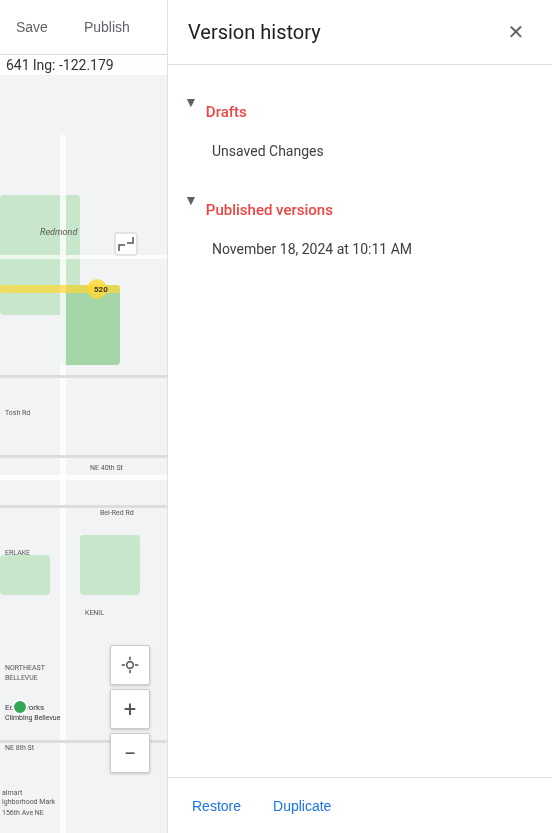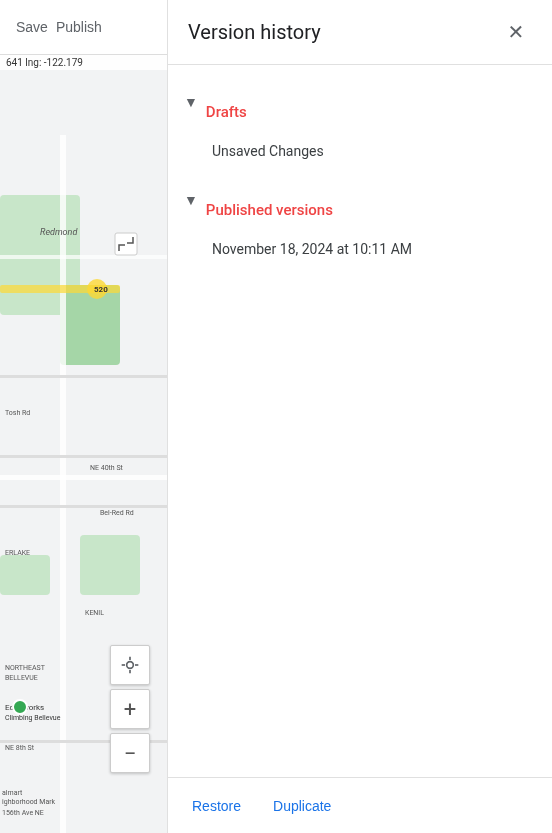--- a/index.html
+++ b/index.html
@@ -27,41 +27,41 @@
       position: absolute;
       top: 0;
       left: 0;
       width: 167px;
       height: 55px;
       background: #fff;
       border-bottom: 1px solid #ddd;
       display: flex;
       align-items: center;
       padding: 0 12px;
-      gap: 0;
+      gap: 28px;
       z-index: 10;
     }
 
     .toolbar-btn {
       font-size: 14px;
       color: #5f6368;
       cursor: pointer;
       background: none;
       border: none;
       padding: 6px 4px;
     }
 
     
     .coord-bar {
       position: absolute;
       top: 55px;
       left: 0;
       width: 167px;
       background: rgba(255,255,255,0.9);
-      font-size: 10px;
+      font-size: 14px;
       color: #333;
       padding: 2px 6px;
       z-index: 10;
     }
 
     
     .map-svg {
       position: absolute;
       top: 55px;
       left: 0;

